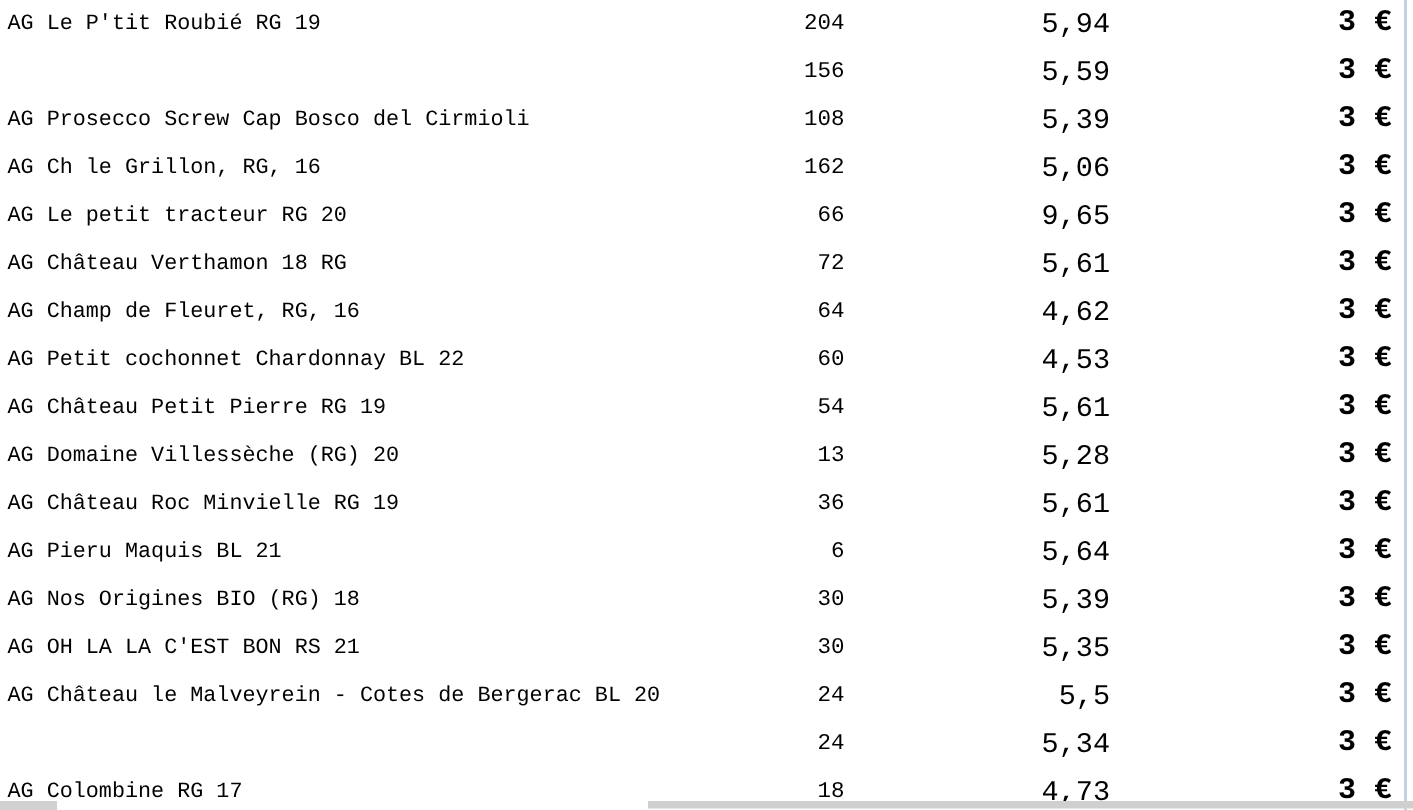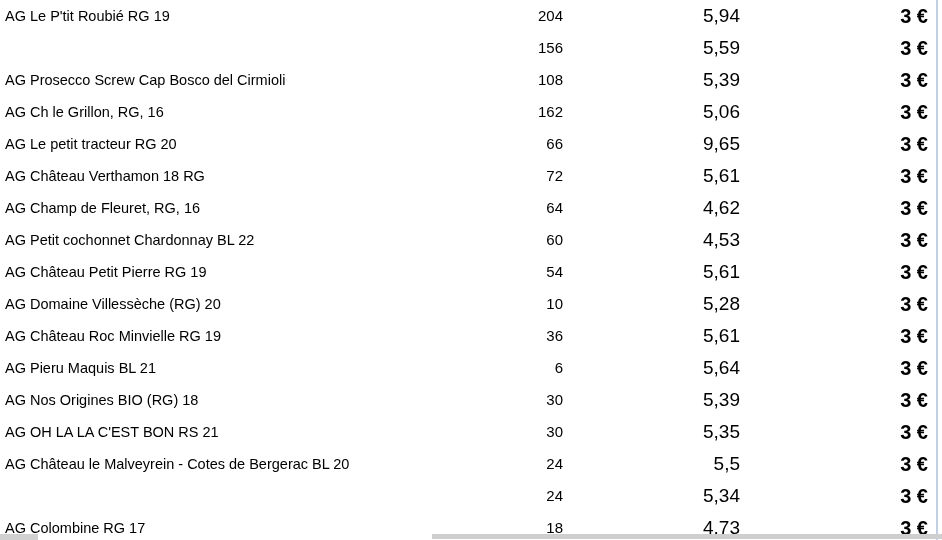--- a/index.html
+++ b/index.html
@@ -17,20 +17,21 @@
   }
   .table {
     position: absolute;
     top: 0;
     left: 0;
     width: 942px;
   }
   .row {
     position: relative;
     height: 32px;
+    font-family: Liberation Mono, monospace;
   }
   .cell-name {
     position: absolute;
     left: 5px;
     top: 0;
     height: 32px;
     line-height: 32px;
     font-size: 14.5px;
     white-space: nowrap;
   }
@@ -139,21 +140,21 @@
       <div class="cell-sale">3 €</div>
     </div>
     <div class="row">
       <div class="cell-name">AG Château Petit Pierre RG 19</div>
       <div class="cell-qty">54</div>
       <div class="cell-price">5,61</div>
       <div class="cell-sale">3 €</div>
     </div>
     <div class="row">
       <div class="cell-name">AG Domaine Villessèche (RG) 20</div>
-      <div class="cell-qty">10</div>
+      <div class="cell-qty">13</div>
       <div class="cell-price">5,28</div>
       <div class="cell-sale">3 €</div>
     </div>
     <div class="row">
       <div class="cell-name">AG Château Roc Minvielle RG 19</div>
       <div class="cell-qty">36</div>
       <div class="cell-price">5,61</div>
       <div class="cell-sale">3 €</div>
     </div>
     <div class="row">

